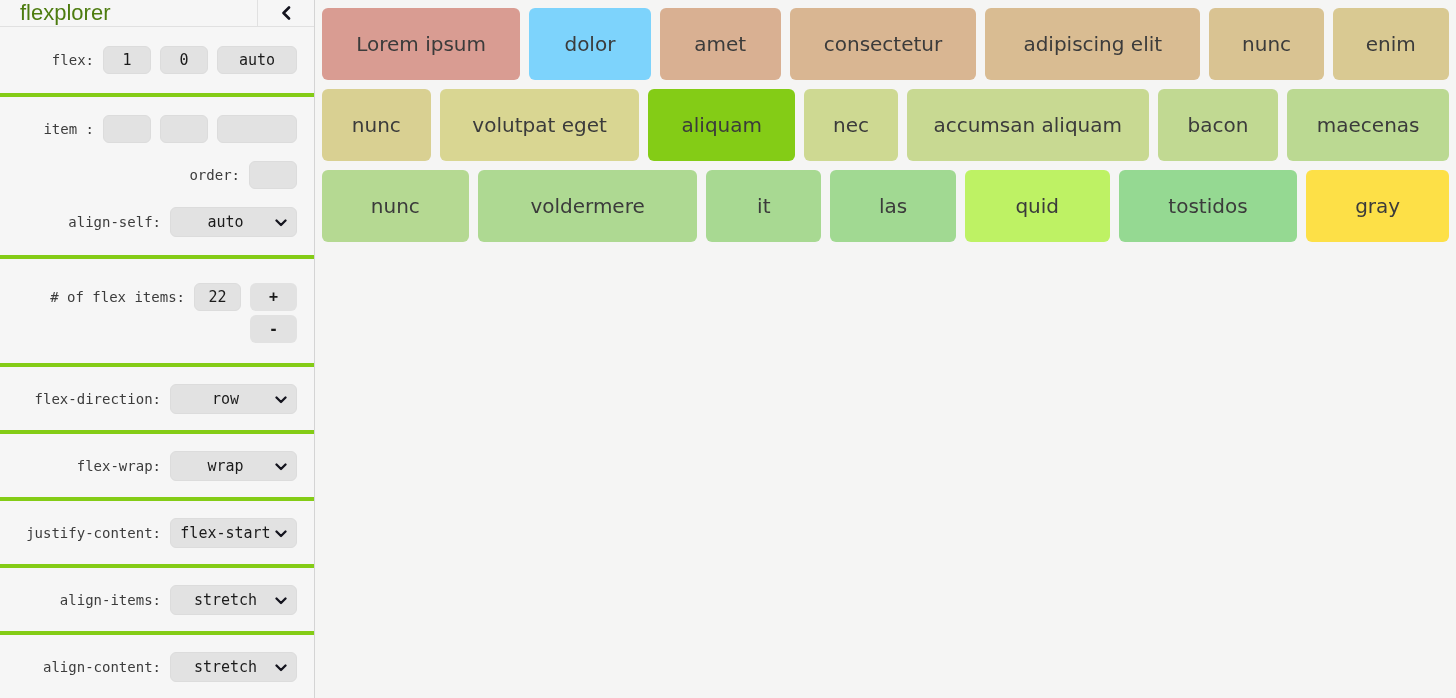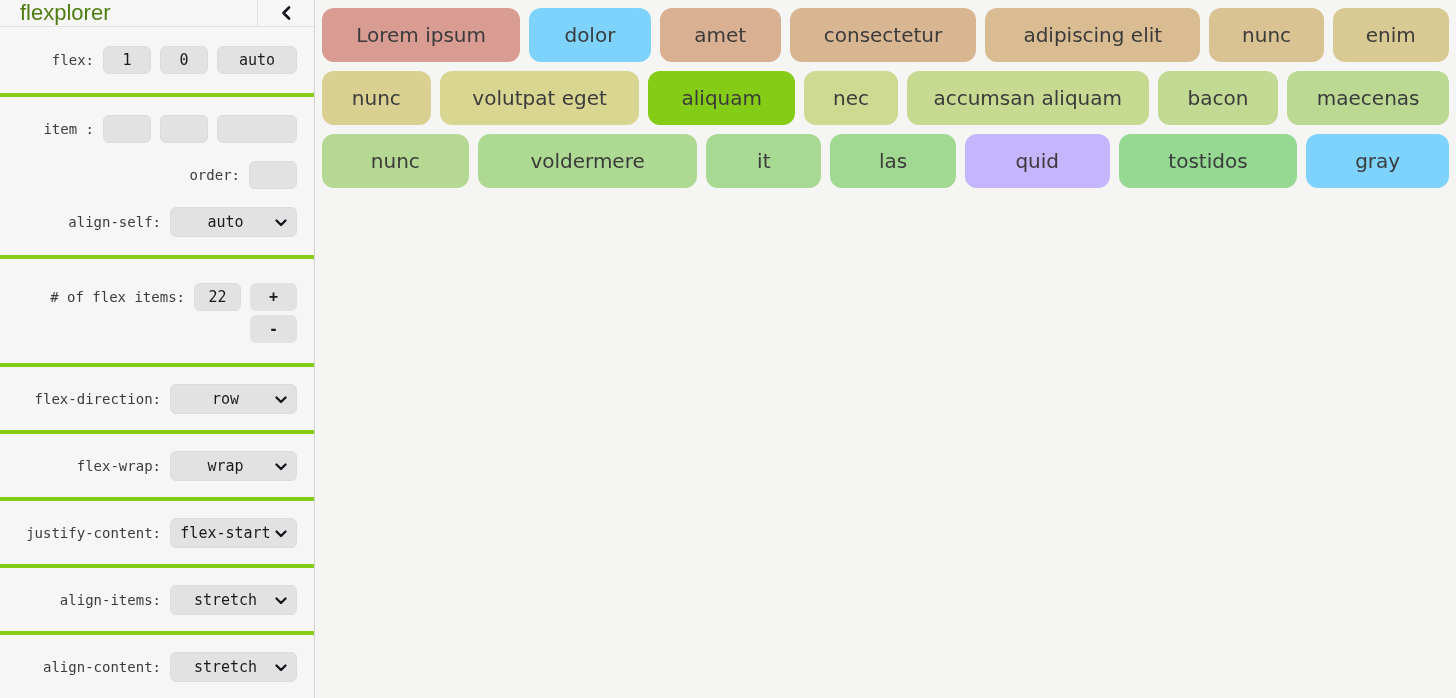--- a/index.html
+++ b/index.html
@@ -28,21 +28,21 @@
        display:flex;align-items:center;justify-content:center;cursor:pointer;}
   .selectbox .val{font-family:"DejaVu Sans Mono","Liberation Mono",monospace;font-size:15px;color:#1b1b1b;padding-right:16px;}
   .chev{position:absolute;right:9px;top:11px;}
   .btncol{display:flex;flex-direction:column;gap:4px;}
   .btn{width:47px;height:28px;border:none;border-radius:6px;background:#e2e2e2;cursor:pointer;
        font-family:"DejaVu Sans Mono","Liberation Mono",monospace;font-size:15px;font-weight:bold;color:#1b1b1b;line-height:1;}
 
   
   .canvas{flex:1;background:#f5f5f4;padding:8px 7px;display:flex;flex-direction:row;flex-wrap:wrap;gap:9px;
           justify-content:flex-start;align-content:flex-start;align-items:stretch;}
-  .fi{flex:1 0 auto;height:54px;border-radius:12px;display:flex;align-items:center;justify-content:center;
+  .fi{flex:1 0 auto;height:72px;border-radius:6px;display:flex;align-items:center;justify-content:center;
       font-family:"DejaVu Sans",sans-serif;font-size:20px;color:#3b3b3b;cursor:pointer;white-space:nowrap;}
 </style>
 </head>
 <body>
 
 <div class="app">
 
   <aside class="sidebar">
 
     <div class="sb-header">
@@ -170,18 +170,18 @@
       <div class="fi" style="background: rgb(217, 214, 146); flex-basis: 197px;">volutpat eget</div>
       <div class="fi" style="background: #84cc16; flex-basis: 144px;">aliquam</div>
       <div class="fi" style="background: rgb(206, 217, 146); flex-basis: 91px;">nec</div>
       <div class="fi" style="background: rgb(200, 217, 146); flex-basis: 239px;">accumsan aliquam</div>
       <div class="fi" style="background: rgb(193, 217, 146); flex-basis: 118px;">bacon</div>
       <div class="fi" style="background: rgb(187, 217, 146); flex-basis: 159px;">maecenas</div>
       <div class="fi" style="background: rgb(181, 217, 146); flex-basis: 144px;">nunc</div>
       <div class="fi" style="background: rgb(174, 217, 146); flex-basis: 217px;">voldermere</div>
       <div class="fi" style="background: rgb(168, 217, 146); flex-basis: 112px;">it</div>
       <div class="fi" style="background: rgb(161, 217, 146); flex-basis: 123px;">las</div>
-      <div class="fi" style="background: #c4b5fd; flex-basis: 142px;">quid</div>
+      <div class="fi" style="background: #bef264; flex-basis: 142px;">quid</div>
       <div class="fi" style="background: rgb(149, 217, 146); flex-basis: 176px;">tostidos</div>
-      <div class="fi" style="background: #7dd3fc; flex-basis: 140px;">gray</div>
+      <div class="fi" style="background: #fde047; flex-basis: 140px;">gray</div>
     </main>
 
 </div>
 
 </body></html>

